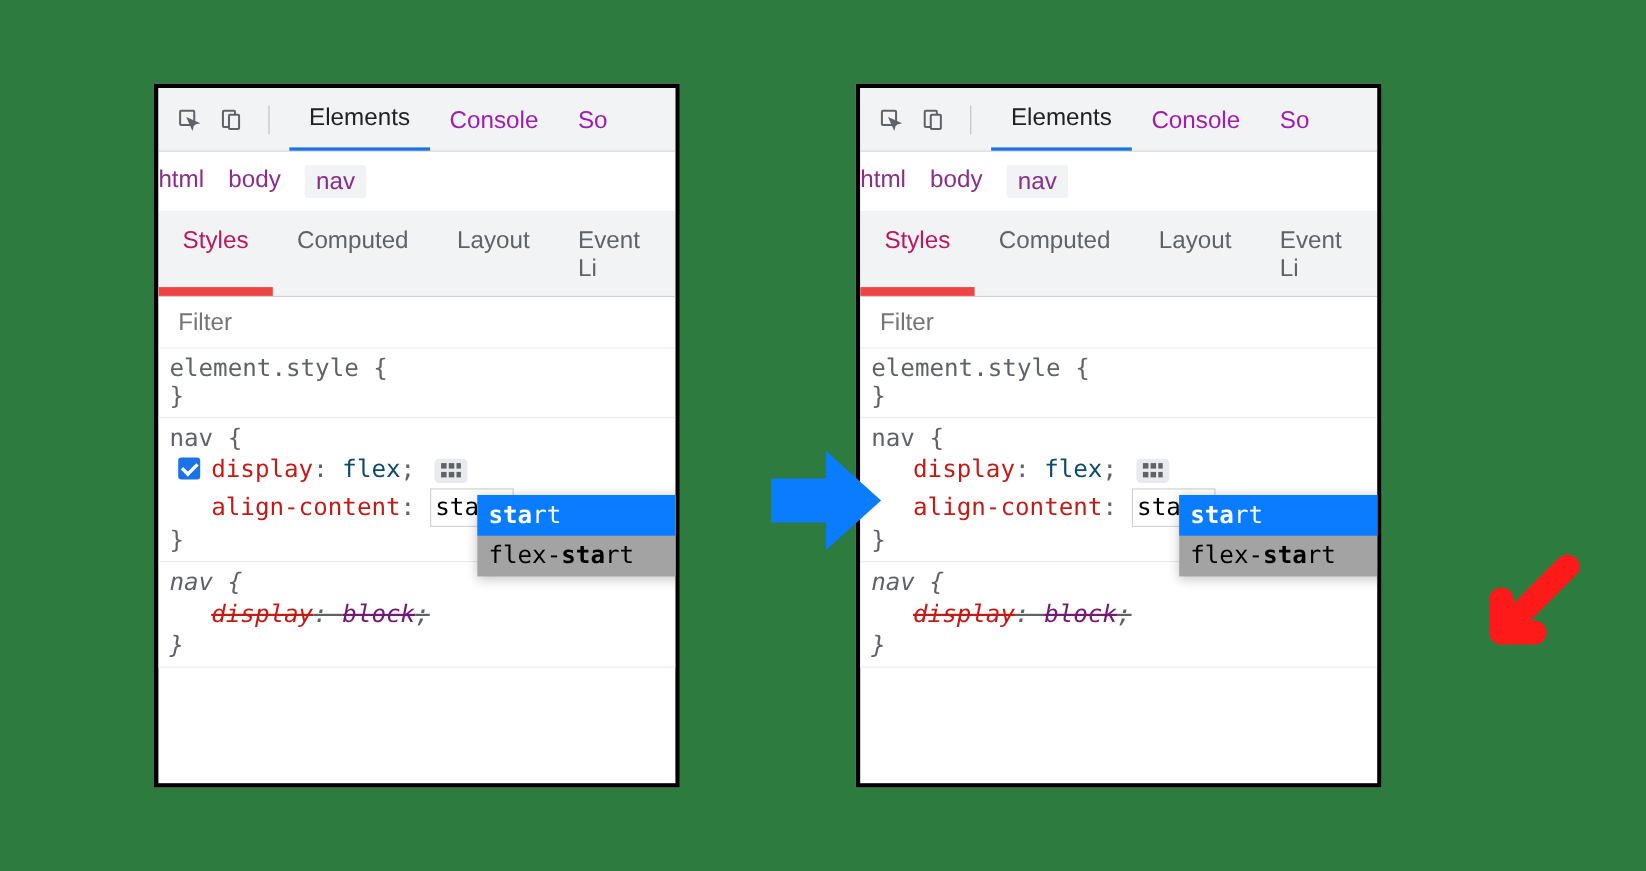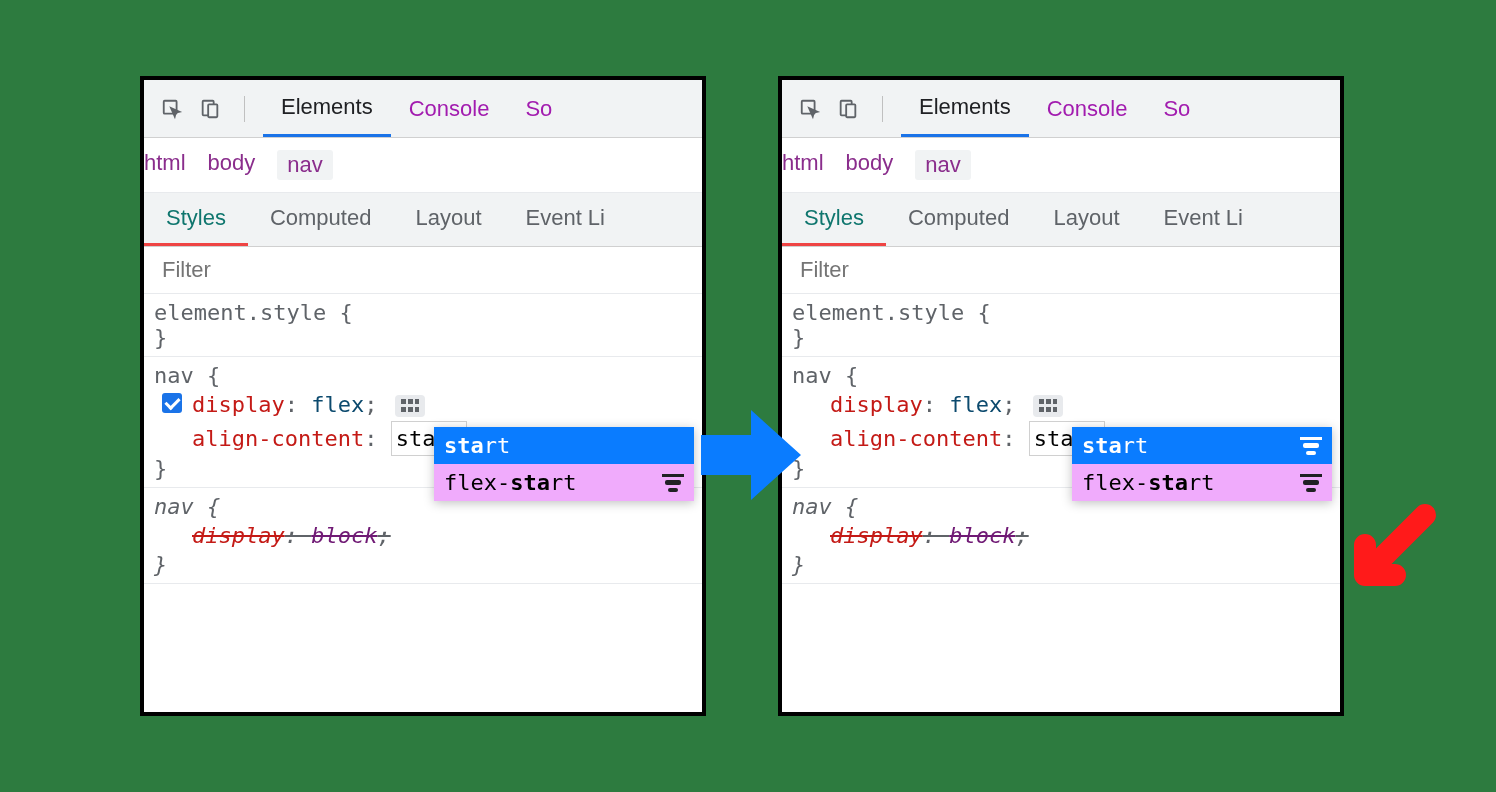--- a/index.html
+++ b/index.html
@@ -5,21 +5,21 @@
   * { box-sizing: border-box; margin: 0; padding: 0; }
   body {
     background: #2d7b3f;
     font-family: -apple-system, BlinkMacSystemFont, "Segoe UI", Helvetica, Arial, sans-serif;
     width: 1496px;
     height: 792px;
     position: relative;
   }
   .panel {
     position: absolute;
-    width: 566px;
+    width: 478px;
     height: 640px;
     background: #fff;
     border: 4px solid #000;
     overflow: hidden;
   }
   .panel.left { left: 140px; top: 76px; }
   .panel.right { left: 778px; top: 76px; }
 
   
   .toolbar {
@@ -81,22 +81,22 @@
     border-bottom: 1px solid #d0d0d0;
     display: flex;
     font-size: 22px;
     color: #5f6368;
   }
   .subtabs .tab {
     padding: 12px 22px;
     cursor: pointer;
   }
   .subtabs .tab.active {
-    color: #0f766e;
-    border-bottom: 3px solid #ef4444;
+    color: #be185d;
+    border-bottom: 8px solid #ef4444;
   }
 
   
   .filter-row {
     border-bottom: 1px solid #e8eaed;
     padding: 10px 18px;
     font-size: 22px;
     color: #757575;
     background: #fff;
   }
@@ -163,21 +163,21 @@
   }
 
   .italic { font-style: italic; }
   .strike { text-decoration: line-through; }
   .overridden .prop-name { color: #c41a16; }
   .overridden .prop-value { color: #701a75; }
 
   
   .autocomplete {
     position: absolute;
-    background: #f0abfc;
+    background: #a3a3a3;
     box-shadow: 0 2px 10px rgba(0,0,0,0.25);
     font-family: Menlo, Consolas, monospace;
     font-size: 22px;
     min-width: 260px;
     z-index: 10;
   }
   .autocomplete .option {
     padding: 6px 10px;
     display: flex;
     justify-content: space-between;

